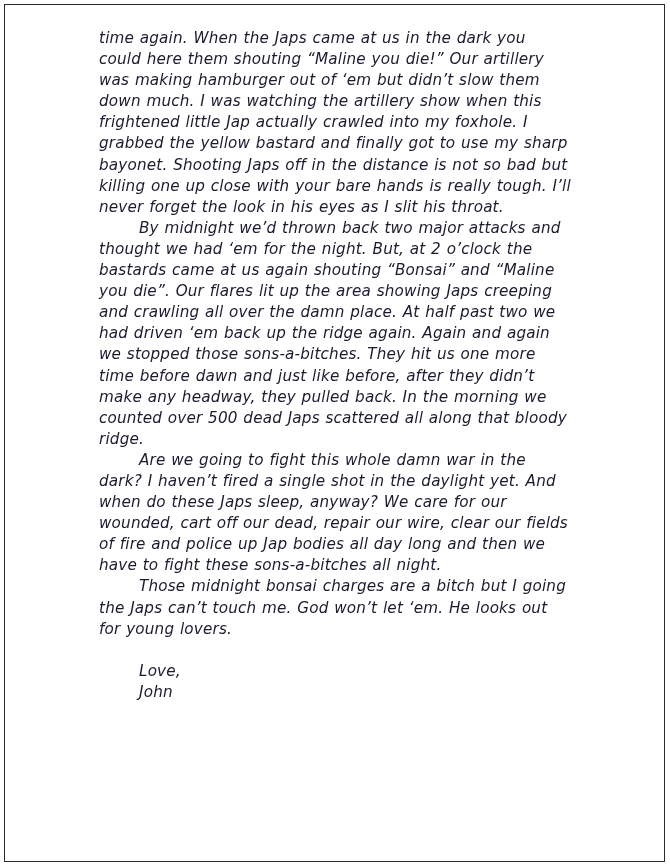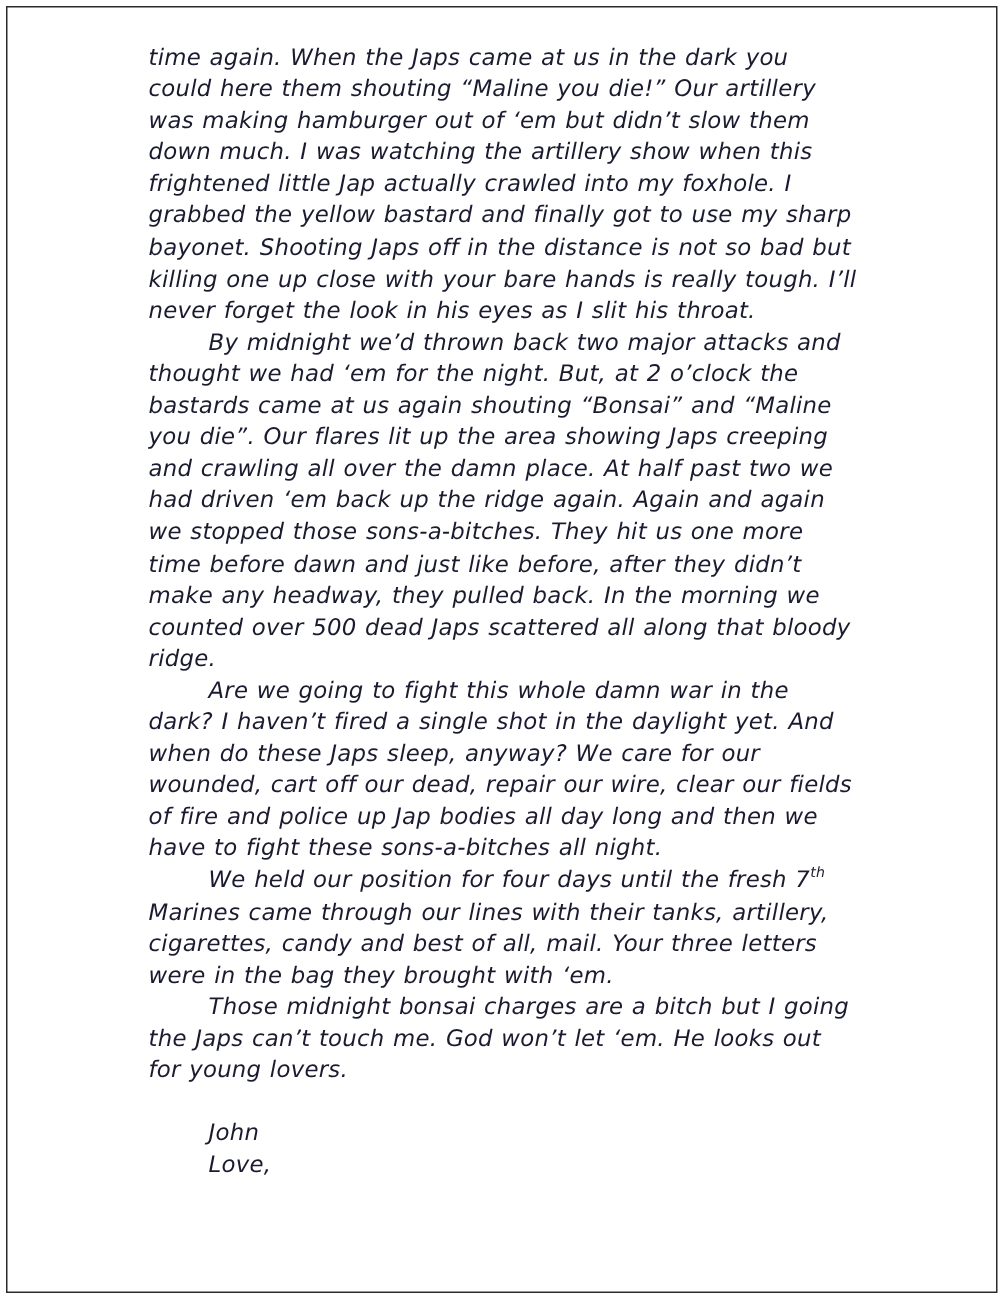--- a/index.html
+++ b/index.html
@@ -104,23 +104,22 @@
   <div id="scan-border"></div>
 
   <div id="letter-body">
 
     <p class="para continuation">time again. When the Japs came at us in the dark you could here them shouting “Maline you die!” Our artillery was making hamburger out of ‘em but didn’t slow them down much. I was watching the artillery show when this frightened little Jap actually crawled into my foxhole. I grabbed the yellow bastard and finally got to use my sharp bayonet. Shooting Japs off in the distance is not so bad but killing one up close with your bare hands is really tough. I’ll never forget the look in his eyes as I slit his throat.</p>
 
     <p class="para">By midnight we’d thrown back two major attacks and thought we had ‘em for the night. But, at 2 o’clock the bastards came at us again shouting “Bonsai” and “Maline you die”. Our flares lit up the area showing Japs creeping and crawling all over the damn place. At half past two we had driven ‘em back up the ridge again. Again and again we stopped those sons-a-bitches. They hit us one more time before dawn and just like before, after they didn’t make any headway, they pulled back. In the morning we counted over 500 dead Japs scattered all along that bloody ridge.</p>
 
     <p class="para">Are we going to fight this whole damn war in the dark? I haven’t fired a single shot in the daylight yet. And when do these Japs sleep, anyway? We care for our wounded, cart off our dead, repair our wire, clear our fields of fire and police up Jap bodies all day long and then we have to fight these sons-a-bitches all night.</p>
 
-    <p class="para"><span>We held our position for four days until the fresh 7</span><span class="sup">th</span><span> Marines came through our lines with their tanks, artillery, cigarettes, candy and best of all, mail. Your three letters were in the bag they brought with ‘em.</span></p>
 
     <p class="para">Those midnight bonsai charges are a bitch but I going the Japs can’t touch me. God won’t let ‘em. He looks out for young lovers.</p>
 
     <div id="closing-block">
+      <div class="closing-line">Love,</div>
       <div class="closing-line">John</div>
-      <div class="closing-line">Love,</div>
     </div>
 
   </div>
 </div>
 
 </body></html>

